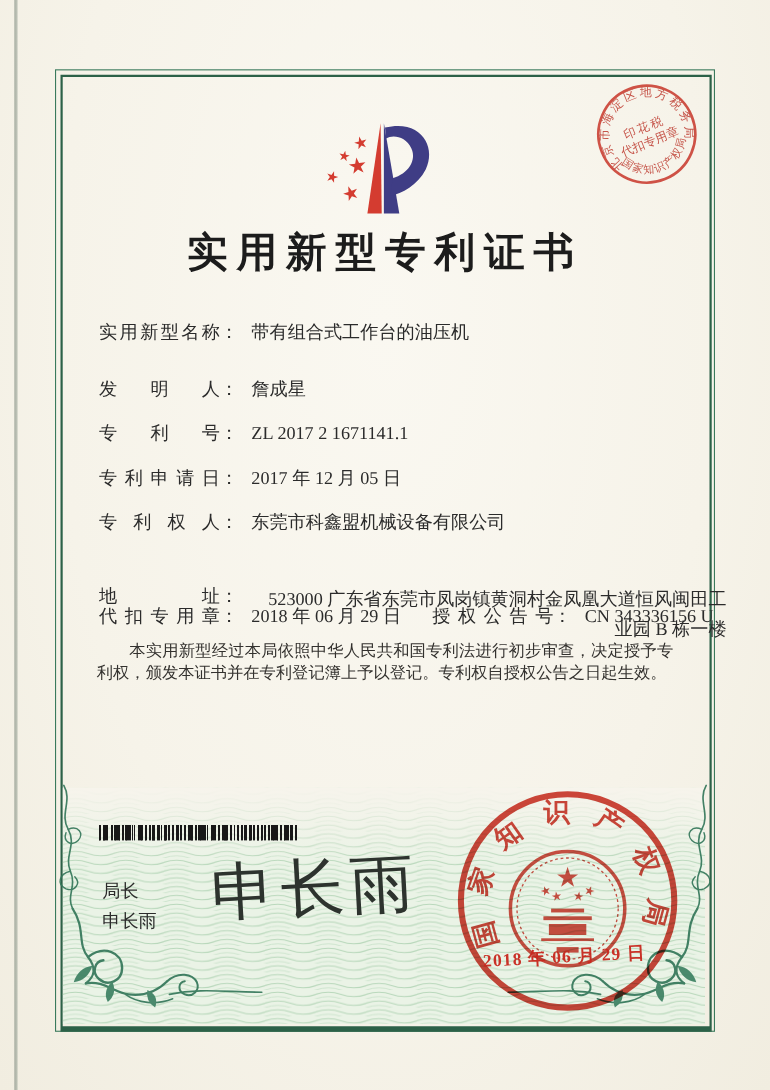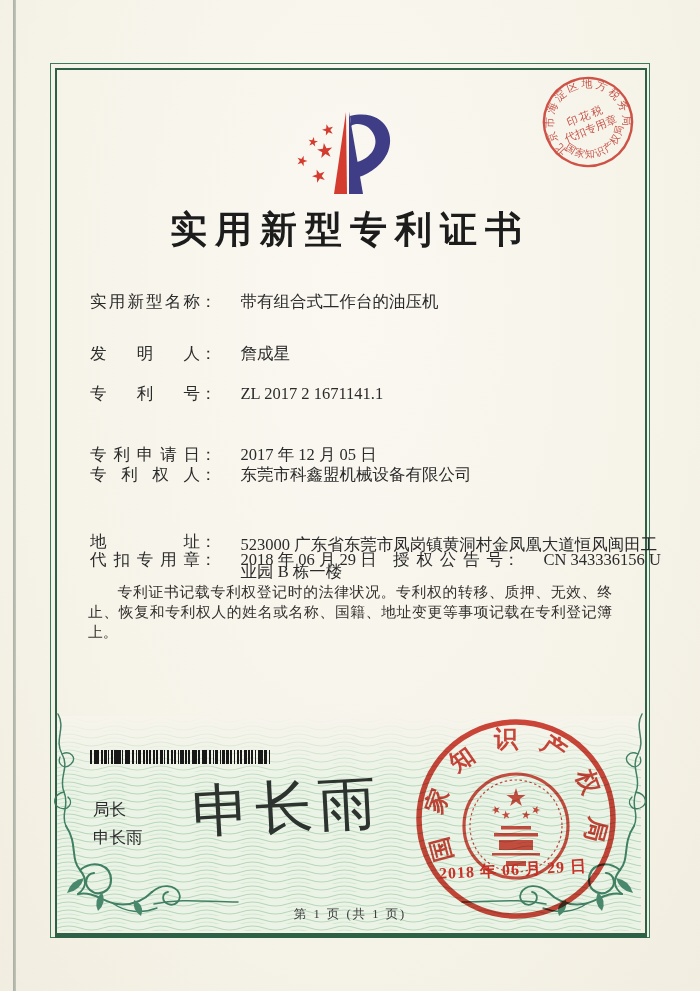--- a/index.html
+++ b/index.html
@@ -17,21 +17,21 @@
   .ornament.left{left:50px;}
   .ornament.right{left:460px;transform:scaleX(-1);}
   .cert-no{position:absolute;left:74px;top:106px;font-size:15px;letter-spacing:2.5px;color:#2f2f2f;}
   .logo{position:absolute;left:291px;top:100px;}
   .tax-stamp{position:absolute;left:528px;top:62px;mix-blend-mode:multiply;opacity:.85;}
   .title{position:absolute;left:0;top:205px;width:100%;text-align:center;margin:0;
         font-size:37px;font-weight:bold;letter-spacing:8px;color:#1c1c1c;}
   .fields{position:absolute;left:90px;top:0;width:540px;font-size:16.5px;}
   .frow{position:absolute;white-space:nowrap;}
   .lbl{display:inline-block;width:110px;text-align:justify;text-align-last:justify;vertical-align:top;}
-  .val{margin-left:24px;}
+  .val{margin-left:12px;text-align:right;}
   .val.wrap{display:inline-block;white-space:normal;width:432px;line-height:27px;vertical-align:top;}
   .body-text{position:absolute;left:88px;top:583px;width:524px;font-size:14.8px;
         line-height:19.8px;text-align:justify;color:#33312e;}
   .body-text p{margin:0;text-indent:2em;}
   .barcode{position:absolute;left:90px;top:750px;width:180px;height:14px;
         background:
          repeating-linear-gradient(90deg,#181818 0 1.5px,rgba(0,0,0,0) 1.5px 3.5px),
          repeating-linear-gradient(90deg,#181818 0 1px,rgba(0,0,0,0) 1px 6px),
          repeating-linear-gradient(90deg,rgba(0,0,0,0) 0 4px,#181818 4px 6.5px,rgba(0,0,0,0) 6.5px 11px);}
   .director-label{position:absolute;left:93px;top:799px;font-size:16.5px;}
@@ -145,39 +145,39 @@
   <div class="fields">
     <div class="frow" style="top:291px">
       <span class="lbl">实用新型名称</span><span>：</span><span class="val">带有组合式工作台的油压机</span>
     </div>
     <div class="frow" style="top:343px">
       <span class="lbl">发明人</span><span>：</span><span class="val">詹成星</span>
     </div>
     <div class="frow" style="top:383px">
       <span class="lbl">专利号</span><span>：</span><span class="val">ZL 2017 2 1671141.1</span>
     </div>
-    <div class="frow" style="top:444px">
+    <div class="frow" style="top:424px">
       <span class="lbl">专利申请日</span><span>：</span><span class="val">2017 年 12 月 05 日</span>
     </div>
     <div class="frow" style="top:464px">
       <span class="lbl">专利权人</span><span>：</span><span class="val">东莞市科鑫盟机械设备有限公司</span>
     </div>
     <div class="frow" style="top:531px">
       <span class="lbl">地址</span><span>：</span><span class="val wrap">523000 广东省东莞市凤岗镇黄洞村金凤凰大道恒风闽田工业园 B 栋一楼</span>
     </div>
     <div class="frow" style="top:549px">
       <span class="lbl">代扣专用章</span><span>：</span><span class="val">2018 年 06 月 29 日</span>
     </div>
     <div class="frow" style="top:549px;left:303px">
       <span class="lbl">授权公告号</span><span>：</span><span class="val">CN 343336156 U</span>
     </div>
   </div>
 
   <div class="body-text">
-    <p>专利证书记载专利权登记时的法律状况。专利权的转移、质押、无效、终止、恢复和专利权人的姓名或名称、国籍、地址变更等事项记载在专利登记簿上。</p>
+    <p>本实用新型经过本局依照中华人民共和国专利法进行初步审查，决定授予专利权，颁发本证书并在专利登记簿上予以登记。专利权自授权公告之日起生效。</p>
   </div>
 
   <div class="barcode"></div>
 
   <div class="director-label">局长</div>
   <div class="director-name">申长雨</div>
   <div class="signature">申长雨</div>
 
   <svg class="grant-seal" width="210" height="210" viewBox="0 0 210 210">
     <circle cx="105" cy="105" r="97" class="seal-stroke" stroke-width="5.5"></circle>
@@ -198,15 +198,14 @@
       <use href="#star" transform="translate(125,96) scale(4.5) rotate(18)"></use>
       <rect x="90" y="112" width="30" height="3.5"></rect>
       <rect x="83" y="119" width="44" height="3.5"></rect>
       <rect x="88" y="126" width="34" height="10"></rect>
       <rect x="81" y="139" width="48" height="2.5"></rect>
       <rect x="95" y="147" width="20" height="5"></rect>
     </g>
   </svg>
   <div class="seal-date">2018 年 06 月 29 日</div>
 
-  <div class="footer">第 1 页 (共 1 页)</div>
 
 </div>
 
 </body></html>

